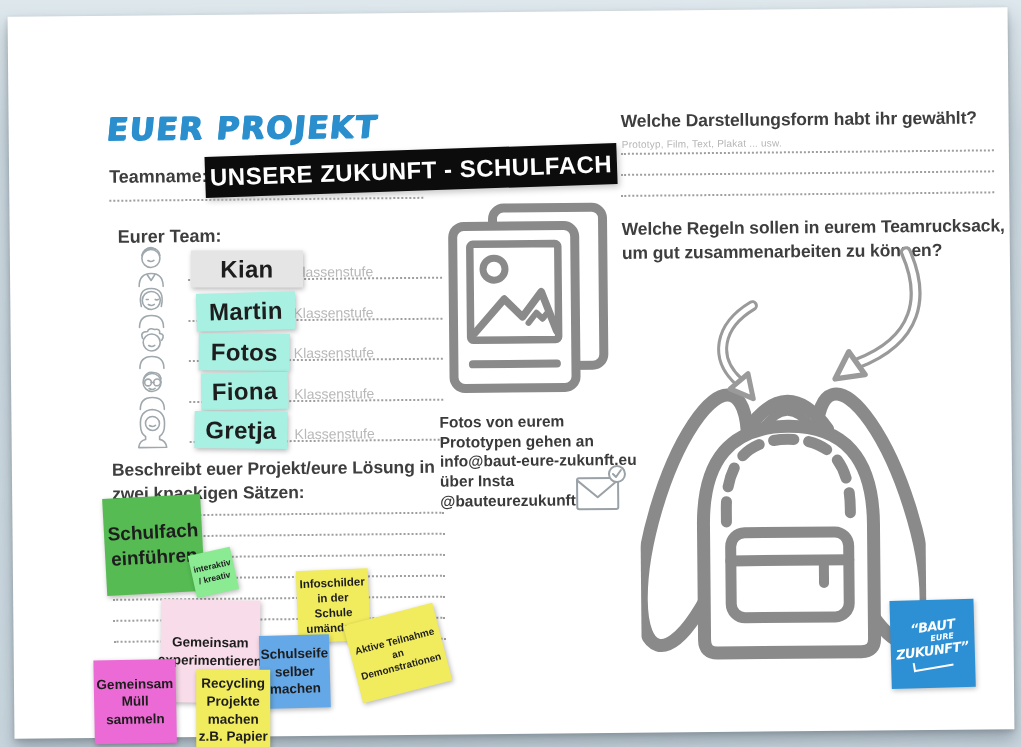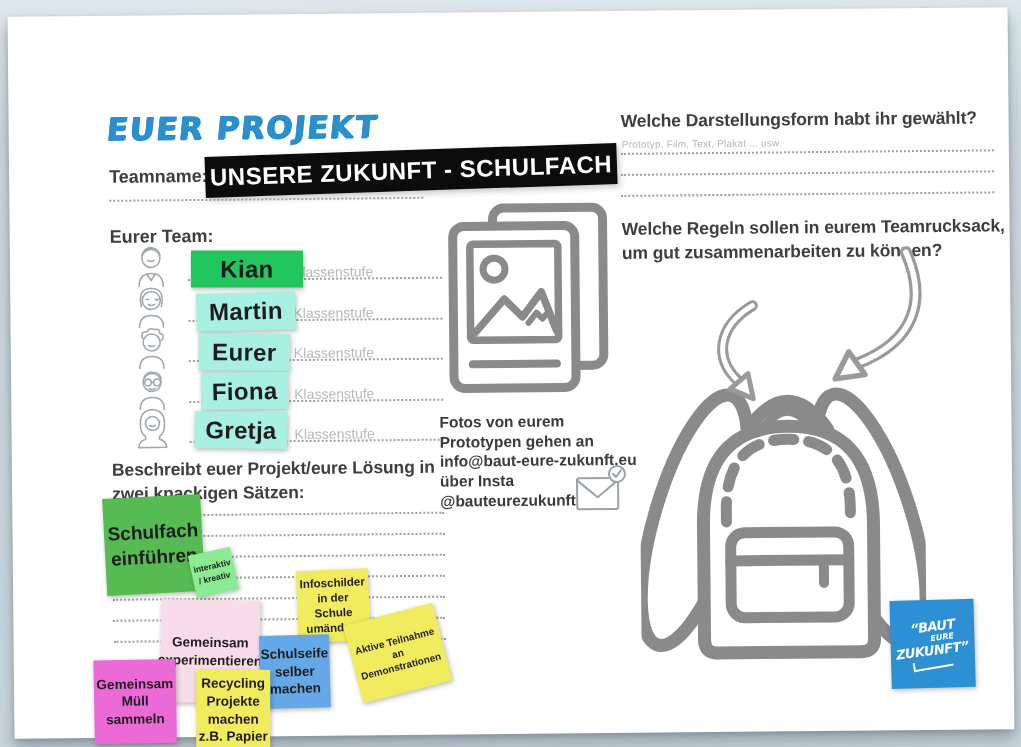--- a/index.html
+++ b/index.html
@@ -62,21 +62,21 @@
   <div class="abs dot" style="left:100px;top:184px;width:314px;"></div>
 
   <div class="abs h" style="left:612px;top:99px;width:380px;">Welche Darstellungsform habt ihr gewählt?</div>
   <div class="abs hint" style="left:613px;top:128px;">Prototyp, Film, Text, Plakat ... usw.</div>
   <div class="abs dot" style="left:612px;top:142px;width:373px;"></div>
   <div class="abs dot" style="left:612px;top:163px;width:373px;"></div>
   <div class="abs dot" style="left:612px;top:184px;width:373px;"></div>
   <div class="abs h" style="left:612px;top:207px;width:390px;">Welche Regeln sollen in eurem Teamrucksack,
 um gut zusammenarbeiten zu können?</div>
 
-  <div class="abs label" style="left:100px;top:211px;">Eurer Team:</div>
+  <div class="abs label" style="left:108px;top:211px;">Eurer Team:</div>
 
   <div class="abs dot" style="left:178px;top:264px;width:254px;"></div>
   <div class="abs dot" style="left:178px;top:305px;width:254px;"></div>
   <div class="abs dot" style="left:178px;top:345px;width:254px;"></div>
   <div class="abs dot" style="left:178px;top:386px;width:254px;"></div>
   <div class="abs dot" style="left:178px;top:426px;width:254px;"></div>
   <div class="abs klass" style="left:283px;top:250px;">Klassenstufe</div>
   <div class="abs klass" style="left:283px;top:291px;">Klassenstufe</div>
   <div class="abs klass" style="left:283px;top:331px;">Klassenstufe</div>
   <div class="abs klass" style="left:283px;top:372px;">Klassenstufe</div>
@@ -121,23 +121,23 @@
       </svg>
   </div>
   <div class="abs avatar" style="left:118px;top:390px;">
     <svg viewBox="0 0 40 46">
         <path d="M20 4 Q33 5 32 20 Q32 28 27 31 L27 34 Q33 35 34 42 L6 42 Q7 35 13 34 L13 31 Q8 28 8 20 Q7 5 20 4 Z"></path>
         <circle cx="20" cy="18" r="7"></circle>
         <path d="M17 20 q3 2 6 0"></path>
       </svg>
   </div>
 
-  <div class="abs note name-note" style="left: 181px; top: 236px; width: 112px; height: 37px; transform: rotate(0.6deg); background: #22c55e;">Kian</div>
+  <div class="abs note name-note" style="left: 181px; top: 236px; width: 112px; height: 37px; transform: rotate(0.6deg); background: #e5e5e5;">Kian</div>
   <div class="abs note name-note" style="left: 186px; top: 278px; width: 99px; height: 38px; transform: rotate(-1deg); background: rgb(167, 240, 226);">Martin</div>
-  <div class="abs note name-note" style="left: 188px; top: 319px; width: 91px; height: 37px; transform: rotate(1deg); background: rgb(167, 240, 226);">Eurer</div>
+  <div class="abs note name-note" style="left: 188px; top: 319px; width: 91px; height: 37px; transform: rotate(1deg); background: rgb(167, 240, 226);">Fotos</div>
   <div class="abs note name-note" style="left: 190px; top: 358px; width: 87px; height: 37px; transform: rotate(-0.6deg); background: rgb(167, 240, 226);">Fiona</div>
   <div class="abs note name-note" style="left: 183px; top: 397px; width: 93px; height: 37px; transform: rotate(1.2deg); background: rgb(167, 240, 226);">Gretja</div>
 
   <div class="abs h" style="left:100px;top:443px;width:330px;">Beschreibt euer Projekt/eure Lösung in
 zwei knackigen Sätzen:</div>
   <div class="abs dot" style="left:100px;top:499px;width:332px;"></div>
   <div class="abs dot" style="left:100px;top:520px;width:332px;"></div>
   <div class="abs dot" style="left:100px;top:541px;width:332px;"></div>
   <div class="abs dot" style="left:100px;top:562px;width:332px;"></div>
   <div class="abs dot" style="left:100px;top:583px;width:332px;"></div>

